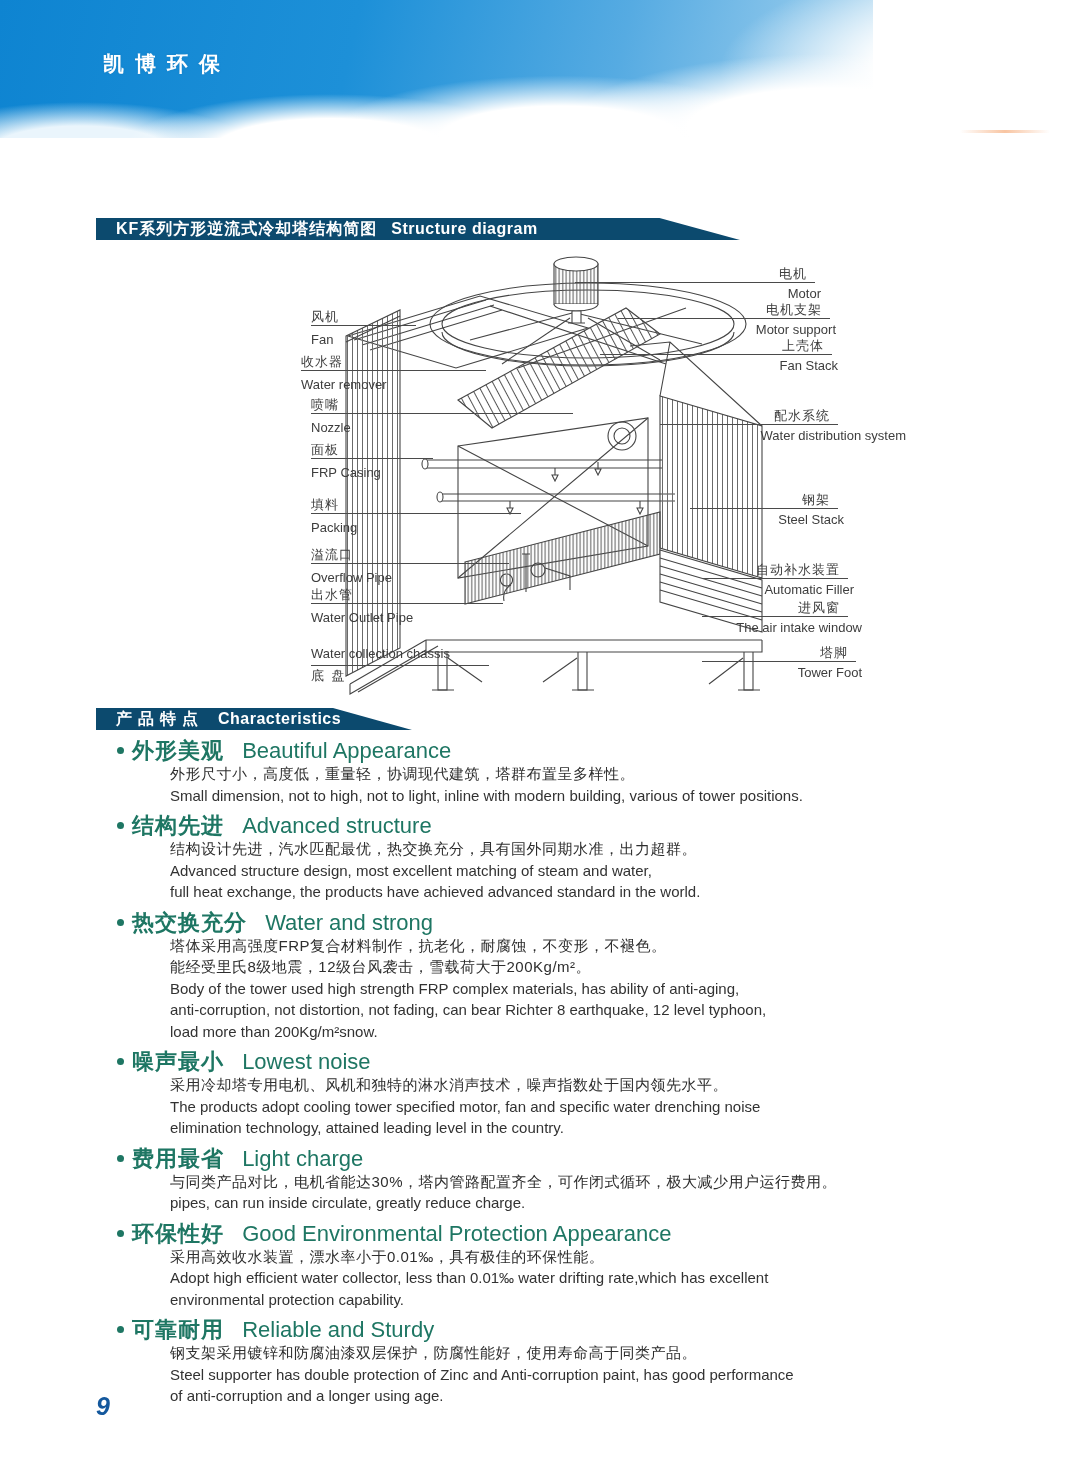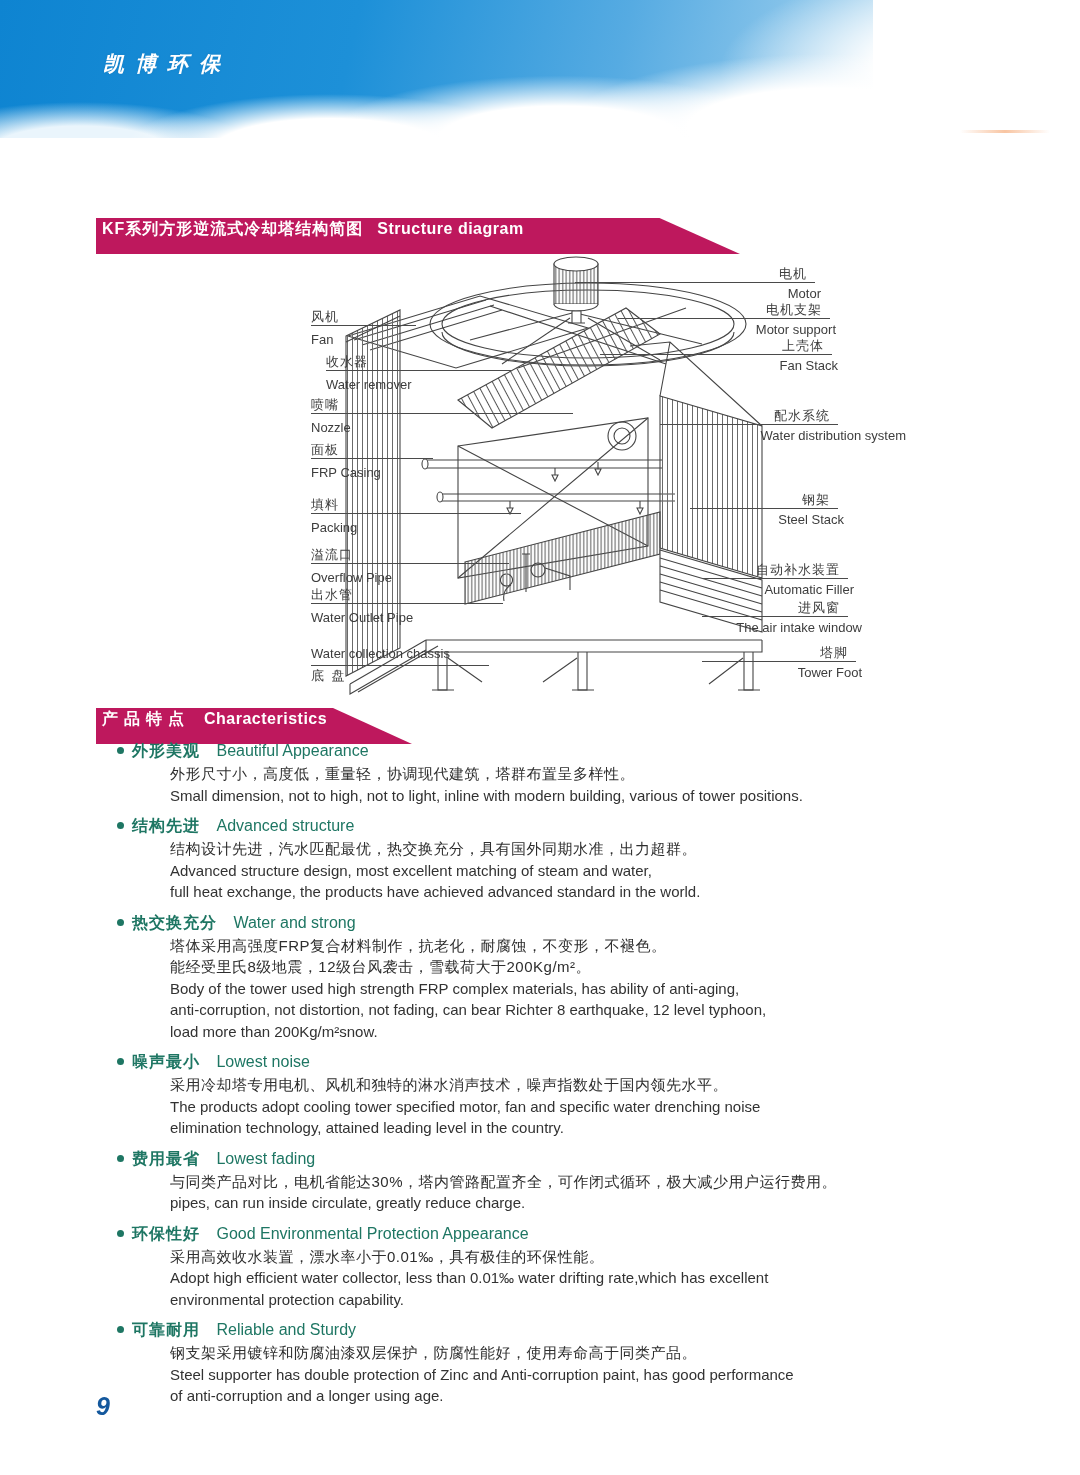--- a/index.html
+++ b/index.html
@@ -11,54 +11,53 @@
   
   .sky{
     position:absolute;left:0;top:0;width:873px;height:138px;
     background:
       radial-gradient(ellipse 300px 80px at 560px 138px, #ffffff 40%, rgba(255,255,255,0) 78%),
       radial-gradient(ellipse 340px 95px at 830px 128px, #ffffff 42%, rgba(255,255,255,0) 78%),
       radial-gradient(ellipse 260px 70px at 330px 150px, #ffffff 45%, rgba(255,255,255,0) 80%),
       radial-gradient(ellipse 480px 160px at 1080px 70px, #ffffff 42%, rgba(255,255,255,0) 75%),
       radial-gradient(ellipse 220px 60px at 80px 150px, #eaf5fc 40%, rgba(255,255,255,0) 80%),
       linear-gradient(103deg, #0e84d1 0%, #1d90d8 40%, #56abe2 70%, #a8d4ef 100%);
-    font-style: italic;
   }
   .sun-streak{
     position:absolute;left:960px;top:130px;width:90px;height:3px;border-radius:2px;
     background:linear-gradient(90deg, rgba(247,166,108,0), rgba(244,158,100,.6), rgba(247,166,108,0));
   }
   .brand{
     position:absolute;left:103px;top:50px;color:#ffffff;font-weight:bold;
     font-size:21px;letter-spacing:11px;text-shadow:0 0 2px rgba(30,110,170,.4);
   }
   
   .banner{
-    position:absolute;height:36px;line-height:22px;background:#be185d;color:#fff;
-    padding-left:6px;font-size:16px;white-space:nowrap;
+    position:absolute;height:22px;line-height:22px;background:#0c4a6e;color:#fff;
+    padding-left:20px;font-size:16px;white-space:nowrap;
   }
   .banner .cn{font-weight:bold;letter-spacing:1px;}
   .banner .en{margin-left:14px;font-weight:bold;letter-spacing:0.5px;}
   .banner1{left:96px;top:218px;width:644px;clip-path:polygon(0 0, 87.5% 0, 100% 100%, 0 100%);}
   .banner2{left:96px;top:708px;width:316px;clip-path:polygon(0 0, 75% 0, 100% 100%, 0 100%);}
   .banner2 .cn{letter-spacing:6px;}
   
   .diagram-svg{position:absolute;left:330px;top:248px;}
   .dlabel{position:absolute;font-size:13px;color:#3d3d3d;}
   .dlabel .line{position:absolute;height:1px;background:#4a4a4a;}
   .dlabel-l .t{display:block;white-space:nowrap;letter-spacing:1px;}
   .dlabel-l .line{left:0;top:17px;}
   .dlabel-l .b{display:block;margin-top:6px;white-space:nowrap;}
   .dlabel-r .t{position:absolute;right:8px;top:-1px;white-space:nowrap;letter-spacing:1px;}
   .dlabel-r .line{left:0;right:0;top:16px;}
   .dlabel-r .b{position:absolute;right:-6px;top:20px;white-space:nowrap;}
   
   .features{position:absolute;left:0;top:740px;width:1080px;padding-left:132px;padding-right:20px;}
   .feature{position:relative;margin-bottom:9px;}
-  .f-head{position:relative;font-size:16px;color:#1e7663;line-height:21px;margin-bottom:2px;white-space:nowrap;}
+  .f-head{position:relative;font-size:22px;color:#1e7663;line-height:21px;margin-bottom:2px;white-space:nowrap;}
   .f-bullet{position:absolute;left:-15px;top:7px;width:7px;height:7px;border-radius:50%;background:#1e7663;}
   .f-cn{font-weight:bold;letter-spacing:1px;}
   .f-en{margin-left:12px;}
   .f-body{margin-left:38px;font-size:15px;line-height:21.5px;color:#323232;}
   .f-body div{white-space:nowrap;}
   .zh{letter-spacing:0.5px;color:#2e2e2e;}
   
   .pagenum{position:absolute;left:96px;top:1392px;font-size:25px;font-weight:bold;font-style:italic;color:#14589d;}
 </style>
 </head>
@@ -142,21 +141,21 @@
       <path d="M102 442 h22 M242 442 h22 M408 442 h22"></path>
       <path d="M118 410 L152 434 M247 410 L213 434 M413 410 L379 436"></path>
     </g>
   </svg>
 
   <div class="dlabel dlabel-l" style="left:311px;top:308px">
     <span class="t">风机</span>
     <span class="line" style="width:105px"></span>
     <span class="b">Fan</span>
   </div>
-  <div class="dlabel dlabel-l" style="left:326px;top:353px">
+  <div class="dlabel dlabel-l" style="left:301px;top:353px">
     <span class="t">收水器</span>
     <span class="line" style="width:185px"></span>
     <span class="b">Water remover</span>
   </div>
   <div class="dlabel dlabel-l" style="left:311px;top:396px">
     <span class="t">喷嘴</span>
     <span class="line" style="width:262px"></span>
     <span class="b">Nozzle</span>
   </div>
   <div class="dlabel dlabel-l" style="left:311px;top:441px">
@@ -282,21 +281,21 @@
         <div class="zh">采用冷却塔专用电机、风机和独特的淋水消声技术，噪声指数处于国内领先水平。</div>
         <div>The products adopt cooling tower specified motor, fan and specific water drenching noise</div>
         <div>elimination technology, attained leading level in the country.</div>
       </div>
     </div>
 
     <div class="feature">
       <div class="f-head">
         <span class="f-bullet"></span>
         <span class="f-cn">费用最省</span>
-        <span class="f-en">Lowest fading</span>
+        <span class="f-en">Light charge</span>
       </div>
       <div class="f-body">
         <div class="zh">与同类产品对比，电机省能达30%，塔内管路配置齐全，可作闭式循环，极大减少用户运行费用。</div>
         <div>pipes, can run inside circulate, greatly reduce charge.</div>
       </div>
     </div>
 
     <div class="feature">
       <div class="f-head">
         <span class="f-bullet"></span>

